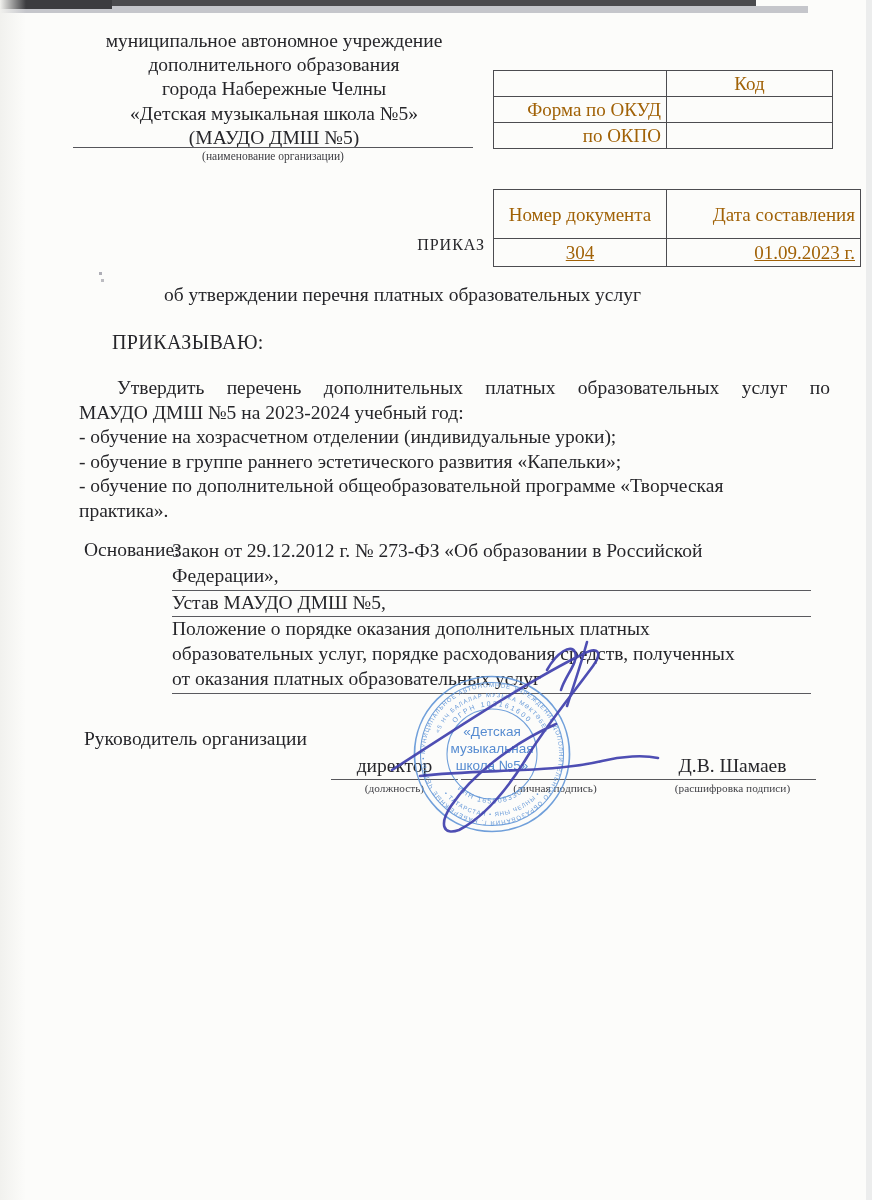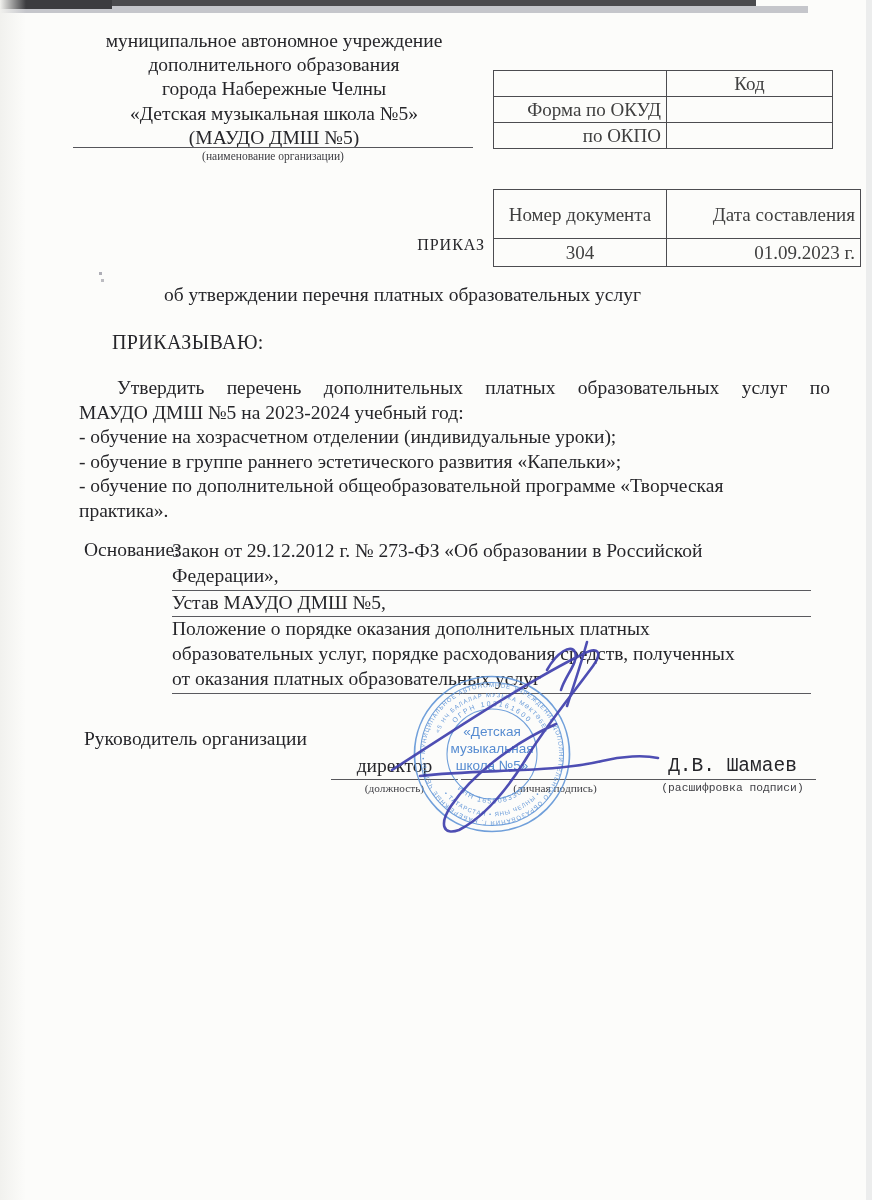--- a/index.html
+++ b/index.html
@@ -11,33 +11,33 @@
   .strip-gray{left:0;top:6px;width:808px;height:7px;background:#c5c6cb;}
   .strip-corner{left:0;top:0;width:112px;height:9px;background:#3c3c3f;}
   .strip-right{right:0;top:0;width:6px;height:100%;background:#eceded;}
   .left-shade{left:0;top:0;width:26px;height:100%;
       background:linear-gradient(to right,#f1f1ee,rgba(252,252,250,0));}
   
   .org{left:73px;top:29px;width:402px;text-align:center;font-size:19.5px;line-height:24.2px;}
   .org-rule{left:73px;top:147px;width:400px;height:0;border-top:1.4px solid #55555a;}
   .org-cap{left:73px;top:150px;width:400px;text-align:center;font-size:11.5px;color:#3d3d42;}
   
-  table.doc{border-collapse:collapse;table-layout:fixed;font-size:19px;color:#404040;}
+  table.doc{border-collapse:collapse;table-layout:fixed;font-size:19px;color:#a16207;}
   table.doc td{border:1.3px solid #4c4c50;padding:0 5px;overflow:hidden;}
   .okud{left:493px;top:70px;}
   .okud table.doc{width:317px;}
   .okud .c1{width:162px;text-align:right;}
   .okud .c2{width:155px;text-align:center;}
   .okud tr{height:26px;}
   .numtab{left:493px;top:189px;}
   .numtab table.doc{width:345px;}
   .numtab .c1{width:162px;text-align:center;}
   .numtab .c2{width:183px;text-align:right;}
   .numtab .hdr td{height:48px;line-height:23px;vertical-align:middle;}
-  .numtab .dat td{height:27px;}
+  .numtab .dat td{height:27px;text-decoration:underline;}
   
   .order-title{left:365px;top:236px;width:120px;text-align:right;font-size:16px;letter-spacing:1px;}
   .order-subtitle{left:95px;top:264px;width:615px;text-align:center;font-size:19.5px;margin-top:20px;}
   .speck{left:99px;top:272px;width:3px;height:3px;background:rgba(110,110,125,.55);
          box-shadow:2px 7px 0 rgba(110,110,125,.45);}
   .command{left:112px;top:331px;font-size:20px;letter-spacing:.4px;}
   .bodytext{left:79px;top:376px;width:751px;font-size:19.5px;line-height:24.6px;}
   .bodytext .just{text-indent:38px;text-align:justify;text-align-last:justify;}
   
   .basis-label{left:84px;top:539px;font-size:19.5px;}
@@ -45,21 +45,21 @@
   .basis .bl{height:25.3px;line-height:24.6px;}
   .basis .u{border-bottom:1.3px solid #5a5a5e;}
   
   .sig-label{left:84px;top:728px;font-size:19.5px;}
   .sigfield{top:726px;margin-top:28px;}
   .sigfield .line{height:25px;border-bottom:1.3px solid #57575b;text-align:center;
                   font-size:19.5px;line-height:24px;}
   .sigfield .cap{text-align:center;font-size:11.3px;color:#3f3f44;margin-top:2px;}
   .f1{left:331px;width:127px;}
   .f2{left:461px;width:188px;}
-  .f3{left:649px;width:167px;font-family:Liberation Mono, monospace;}
+  .f3{left:649px;width:167px;}
   .stamp{left:404px;top:666px;}
   .ink{left:350px;top:636px;}
 </style>
 </head>
 <body>
 
 <div class="page">
 
   <div class="abs strip-dark"></div>
   <div class="abs strip-gray"></div>

